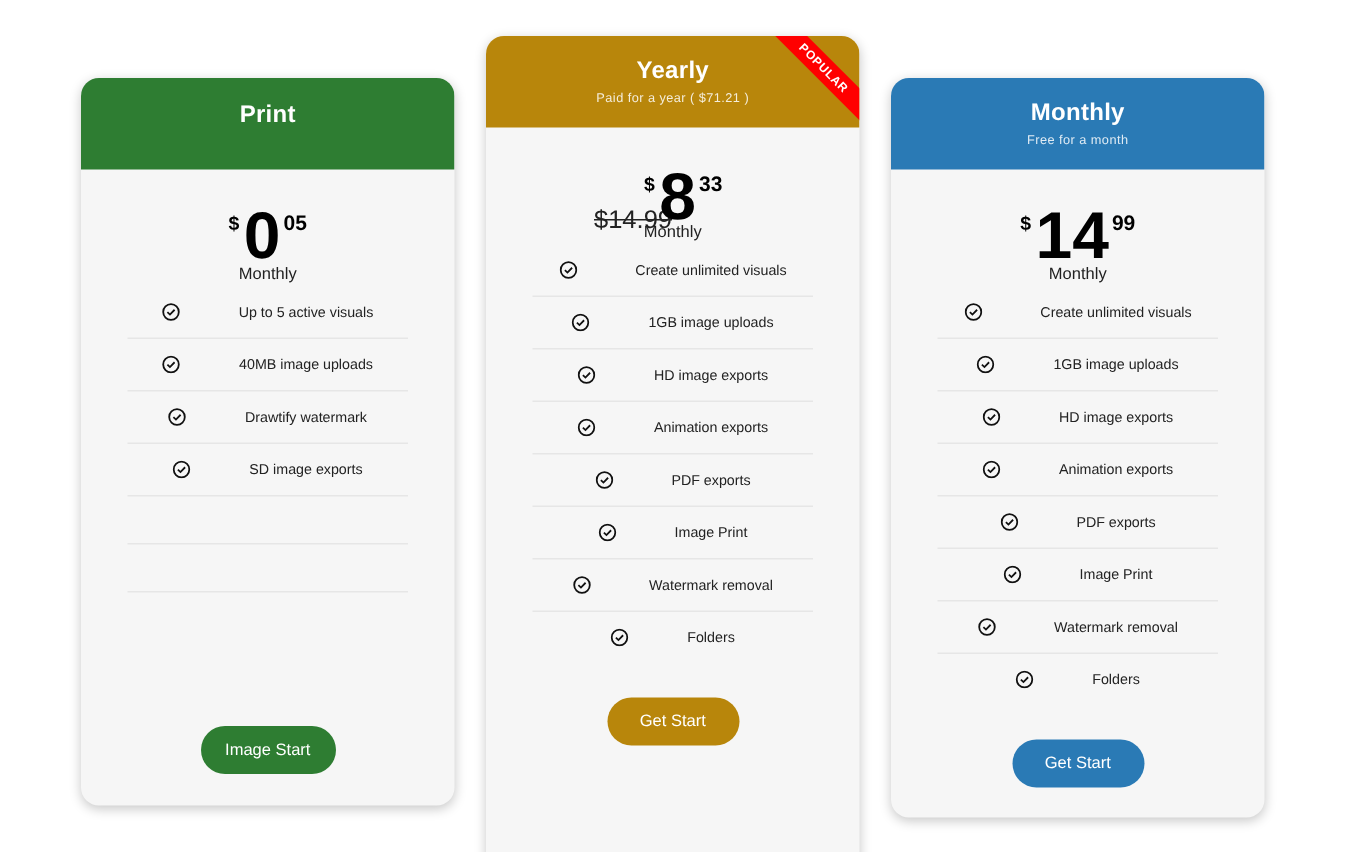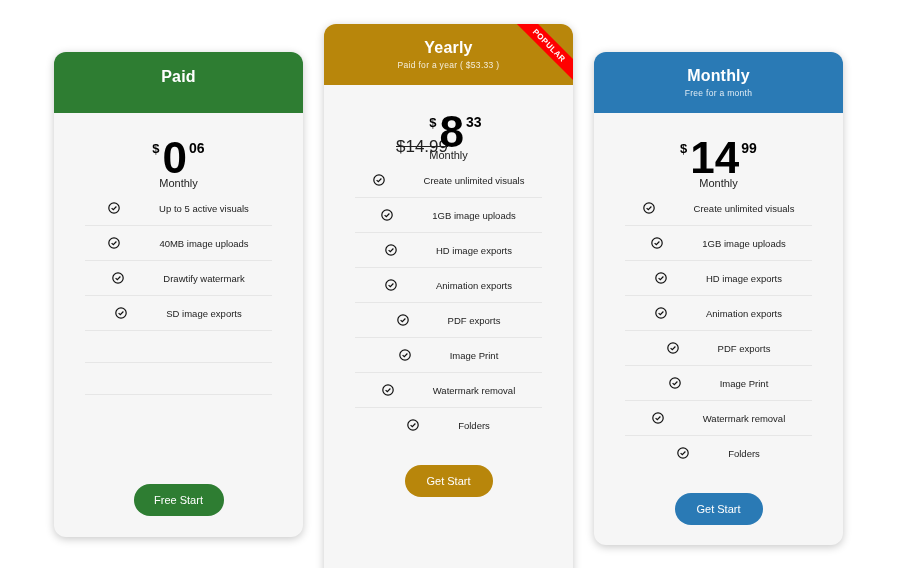--- a/index.html
+++ b/index.html
@@ -54,25 +54,25 @@
     width: 90px; height: 32px; border-radius: 16px; border: none;
     color: #fff; font-size: 11px; font-family: "Liberation Sans", sans-serif;
     display: flex; align-items: center; justify-content: center; cursor: pointer;
   }
 </style>
 </head>
 <body>
 
 <div class="card card-free">
   <div class="header single" style="background:#2e7d32">
-    <div class="title">Paid</div>
+    <div class="title">Print</div>
   </div>
   <div class="price">
     <div class="amount">
-      <span class="cur">$</span><span class="int">0</span><span class="dec">06</span>
+      <span class="cur">$</span><span class="int">0</span><span class="dec">05</span>
     </div>
     <div class="period">Monthly</div>
   </div>
   <ul class="features">
     <li>
         <svg class="check" viewBox="0 0 12 12">
           <circle cx="6" cy="6" r="5.2" fill="none" stroke="#111" stroke-width="1.2"></circle>
           <path d="M3.6 6.1 L5.3 7.7 L8.4 4.5" fill="none" stroke="#111" stroke-width="1.2"></path>
         </svg>
         <span>Up to 5 active visuals</span>
@@ -94,27 +94,27 @@
     <li>
         <svg class="check" viewBox="0 0 12 12">
           <circle cx="6" cy="6" r="5.2" fill="none" stroke="#111" stroke-width="1.2"></circle>
           <path d="M3.6 6.1 L5.3 7.7 L8.4 4.5" fill="none" stroke="#111" stroke-width="1.2"></path>
         </svg>
         <span>SD image exports</span>
       </li>
     <li class="empty"></li>
     <li class="empty"></li>
   </ul>
-  <button class="btn" style="background:#2e7d32; top:432px;">Free Start</button>
+  <button class="btn" style="background:#2e7d32; top:432px;">Image Start</button>
 </div>
 
 <div class="card card-yearly">
   <div class="header" style="background:#b8860b">
     <div class="title">Yearly</div>
-    <div class="sub">Paid for a year ( $53.33 )</div>
+    <div class="sub">Paid for a year ( $71.21 )</div>
     <div class="ribbon">POPULAR</div>
   </div>
   <div class="price">
     <div class="old" style="left:72px; top:52px;">$14.99</div>
     <div class="amount" style="padding-left:14px; top:24px;">
       <span class="cur">$</span><span class="int">8</span><span class="dec">33</span>
     </div>
     <div class="period">Monthly</div>
   </div>
   <ul class="features">

